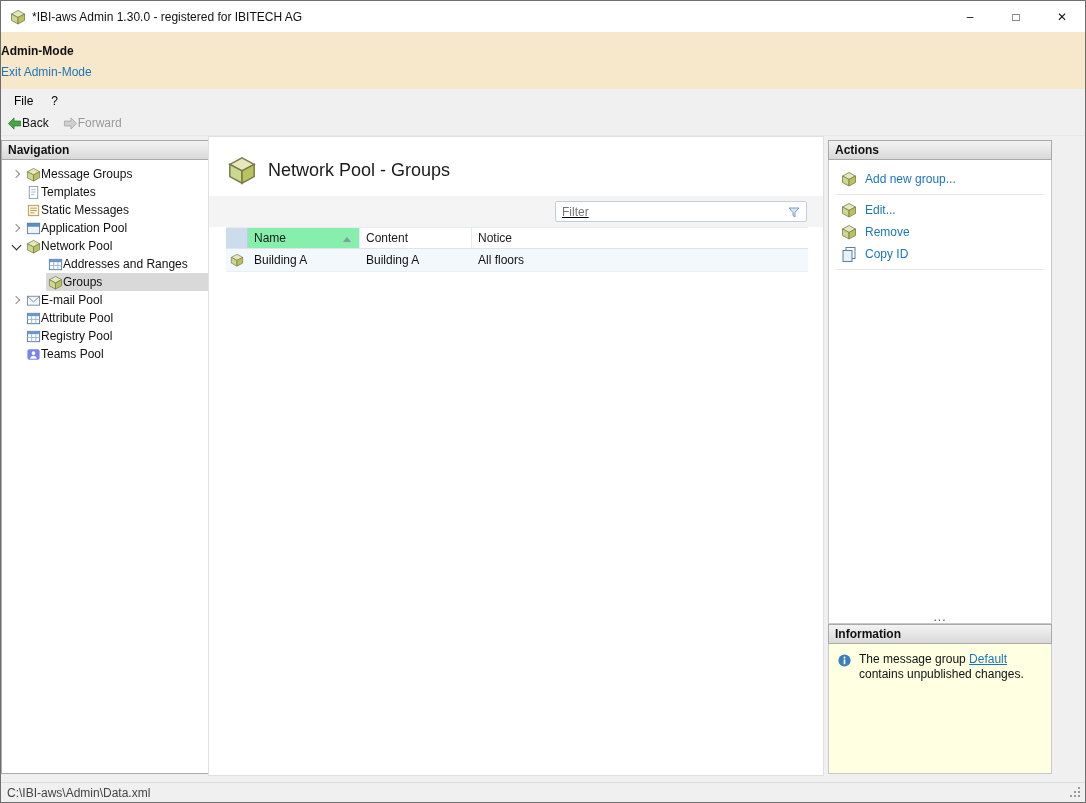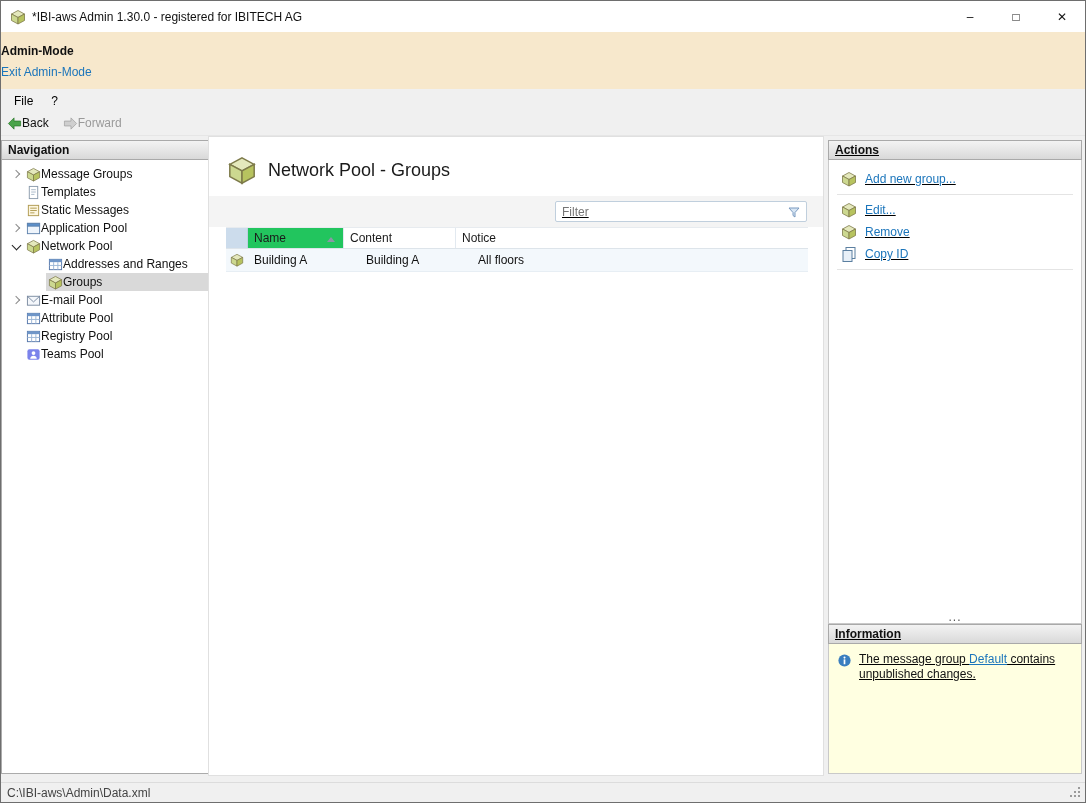--- a/index.html
+++ b/index.html
@@ -51,33 +51,33 @@
   .pagetitle { font-size:18px; color:#1a1a1a; }
   .filterstrip { margin-top:9px; height:31px; background:#f4f4f4; display:flex; align-items:center; justify-content:flex-end; padding-right:16px; }
   .filterbox { width:252px; height:21px; background:#fff; border:1px solid #c0cfdd; border-radius:2px; display:flex; align-items:center;text-decoration:underline; }
   .filterbox input { flex:1; border:none; outline:none; padding:0 6px; font-family:"Liberation Sans", sans-serif; font-size:12px; color:#333; background:transparent; }
   .filterbox .funnel { width:16px; height:16px; margin-right:4px; flex:0 0 auto; }
 
   .tbl { margin:0 15px 0 17px; }
   .tbl-header { display:flex; height:22px; border-top:1px solid #e7ebef; border-bottom:1px solid #dde4ea; background:#fff; }
   .th { display:flex; align-items:center; padding-left:6px; border-right:1px solid #e2e9f0; color:#1a1a1a; }
   .th-icon { width:22px; padding:0; background:#ccdcec; border-right:1px solid #bccfe1; }
-  .th-name { width:96px; position:relative; background:#22c55e; }
+  .th-name { width:112px; position:relative; background:#86efac; }
   .sort-asc { position:absolute; right:8px; top:9px; width:0; height:0; border-left:4px solid transparent; border-right:4px solid transparent; border-bottom:5px solid #8a97a5; }
   .th-content { width:112px; }
   .th-notice { flex:1; border-right:none; }
   .tbl-row { display:flex; height:23px; align-items:center; background:#f3f8fc; border-bottom:1px solid #e7eef4; }
   .td { padding-left:6px; color:#111; }
   .td-icon { width:22px; padding:0; display:flex; justify-content:center; }
   .td-icon svg { width:14px; height:14px; }
   .td-name { width:112px; }
   .td-content { width:112px; }
   .td-notice { flex:1; }
 
-  .rightpanel { position:absolute; left:827px; top:4px; bottom:8px; width:254px; display:flex; flex-direction:column;text-decoration:underline; }
+  .rightpanel { position:absolute; left:827px; top:4px; bottom:8px; width:224px; display:flex; flex-direction:column; }
   .actionsbody { flex:1; background:#fff; border:1px solid #c9c9c9; border-top:none; padding-top:8px; position:relative; overflow:hidden; }
   .action-row { display:flex; align-items:center; gap:8px; height:22px; padding-left:12px; cursor:pointer; }
   .action-row svg { width:16px; height:16px; flex:0 0 auto; }
   .action-row .alabel { color:#1b75bb; }
   .asep { height:1px; background:#e4e4e4; margin:4px 8px; }
   .overflow-dots { position:absolute; bottom:0; left:0; right:0; text-align:center; color:#555; letter-spacing:1px; line-height:12px; }
   .infobody { height:130px; background:#ffffe1; border:1px solid #c9c9c9; border-top:none; padding:8px 8px; display:flex; gap:7px; }
   .infobody svg { width:15px; height:15px; flex:0 0 auto; margin-top:1px; }
   .infotext { line-height:15px; color:#111; }
   .infotext a, .linklike { color:#1b75bb; text-decoration:underline; cursor:pointer; }

